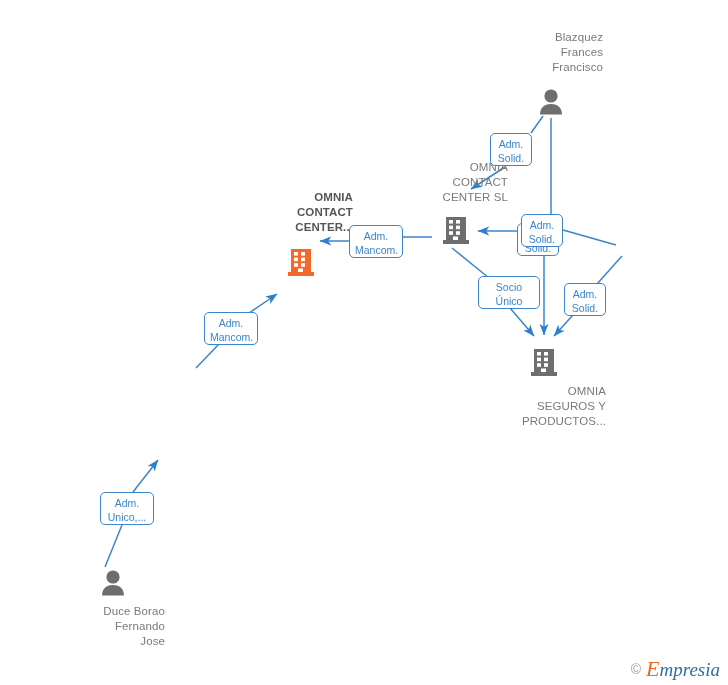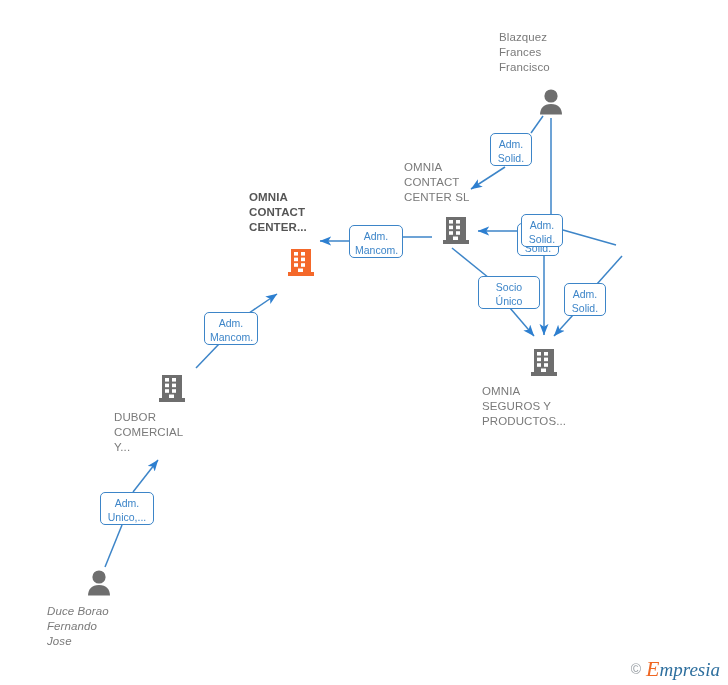--- a/index.html
+++ b/index.html
@@ -9,21 +9,21 @@
     font-family:"Liberation Sans", sans-serif;
     overflow:hidden;
     position:relative;
   }
   #canvas{position:absolute;left:0;top:0;width:728px;height:685px;}
   svg#edges{position:absolute;left:0;top:0;width:728px;height:685px;}
 
   .node{position:absolute;}
   .node-label{
     position:absolute;
-    text-align:left;
+    text-align:right;
     font-size:11.5px;
     line-height:15px;
     color:#7a7a7a;
     white-space:pre-line;
     letter-spacing:0.1px;
   }
   .node-label.focus{
     color:#555555;
     font-weight:bold;
   }
@@ -158,55 +158,35 @@
           <rect x="14" y="15.2" width="4" height="3.6"></rect>
           <rect x="11" y="20.5" width="5" height="3.5"></rect>
         </g>
       </svg>
     </div>
     <div class="node-label" style="left:-34px;top:36px;width:124px;">OMNIA
 SEGUROS Y
 PRODUCTOS...</div>
   </div>
 
-  <div class="node" style="left:144px;top:374px;width:56px;height:90px;">
-    <div class="icon-wrap" style="left:14px;top:0px;">
-      <svg width="28" height="29" viewBox="0 0 28 29">
-        <rect x="4" y="1" width="20" height="23" fill="#6e6e6e"></rect>
-        <rect x="1" y="24" width="26" height="4" fill="#6e6e6e"></rect>
-        <g fill="#ffffff">
-          <rect x="7" y="4" width="4" height="3.6"></rect>
-          <rect x="14" y="4" width="4" height="3.6"></rect>
-          <rect x="7" y="9.6" width="4" height="3.6"></rect>
-          <rect x="14" y="9.6" width="4" height="3.6"></rect>
-          <rect x="7" y="15.2" width="4" height="3.6"></rect>
-          <rect x="14" y="15.2" width="4" height="3.6"></rect>
-          <rect x="11" y="20.5" width="5" height="3.5"></rect>
-        </g>
-      </svg>
-    </div>
-    <div class="node-label" style="left:-30px;top:36px;width:116px;">DUBOR
-COMERCIAL
-Y...</div>
-  </div>
 
   <div class="node" style="left:523px;top:30px;width:56px;height:90px;">
     <div class="node-label" style="left:-24px;top:0px;width:104px;">Blazquez
 Frances
 Francisco</div>
     <div class="icon-wrap" style="left:14px;top:59px;">
       <svg width="28" height="26" viewBox="0 0 28 26">
         <circle cx="14" cy="7" r="6.6" fill="#6e6e6e"></circle>
         <path d="M14,15 C6.6,15 3,19.6 3,25.6 L25,25.6 C25,19.6 21.4,15 14,15 z" fill="#6e6e6e"></path>
       </svg>
     </div>
   </div>
 
 
-  <div class="node" style="left:71px;top:570px;width:56px;height:90px;font-style:italic;">
+  <div class="node" style="left:85px;top:570px;width:56px;height:90px;">
     <div class="icon-wrap" style="left:14px;top:0px;">
       <svg width="28" height="26" viewBox="0 0 28 26">
         <circle cx="14" cy="7" r="6.6" fill="#6e6e6e"></circle>
         <path d="M14,15 C6.6,15 3,19.6 3,25.6 L25,25.6 C25,19.6 21.4,15 14,15 z" fill="#6e6e6e"></path>
       </svg>
     </div>
     <div class="node-label" style="left:-24px;top:34px;width:104px;">Duce Borao
 Fernando
 Jose</div>
   </div>

